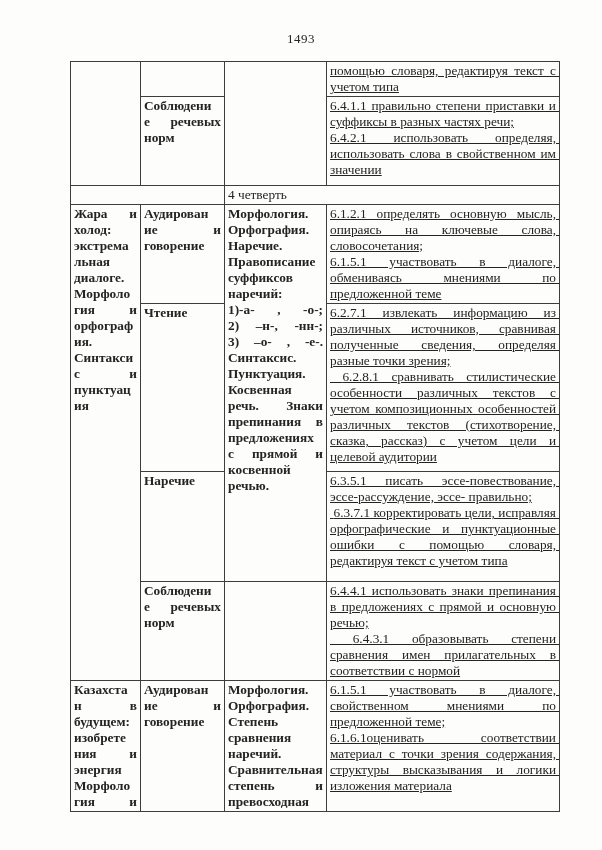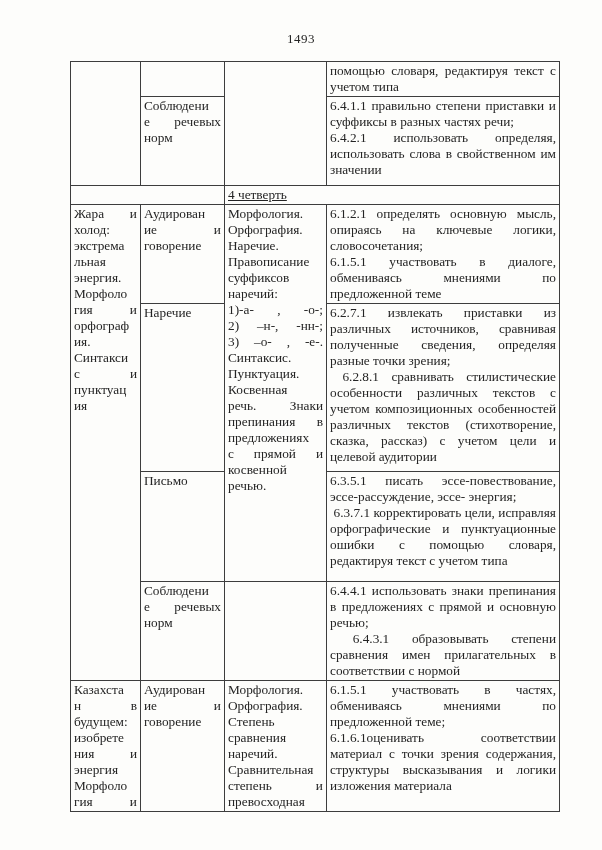--- a/index.html
+++ b/index.html
@@ -40,33 +40,34 @@
     vertical-align: top;
     padding: 1px 3px;
     overflow: hidden;
   }
   
   td.c-topic, td.c-skill, td.c-content {
     white-space: pre-line;
     text-align: justify;
     text-align-last: justify;
     overflow-wrap: break-word;
+    font-weight: bold;
   }
   td.c-obj {
     padding: 1px 4px 1px 3px;
   }
   td.c-obj .para {
     text-align: justify;
     white-space: pre-wrap;
     overflow-wrap: break-word;
+    text-decoration: underline;
   }
   td.c-quarter {
     text-align: left;
     white-space: nowrap;
-    text-decoration: underline;
   }
 </style>
 </head>
 <body>
 
 <div class="page">
 
   <div class="page-number">1493</div>
 
   <table class="curriculum">
@@ -100,21 +101,21 @@
       <tr style="height:17px">
         <td colspan="2"></td>
         <td colspan="2" class="c-quarter">4 четверть</td>
       </tr>
 
       <tr style="height:95px">
         <td class="c-topic" rowspan="4">Жара и
 холод:
 экстрема
 льная
-энергия.
+диалоге.
 Морфоло
 гия и
 орфограф
 ия.
 Синтакси
 с и
 пунктуац
 ия</td>
         <td class="c-skill">Аудирован
 ие и
@@ -131,37 +132,37 @@
 Синтаксис.
 Пунктуация.
 Косвенная
 речь. Знаки
 препинания в
 предложениях
 с прямой и
 косвенной
 речью.</td>
         <td class="c-obj">
-          <div class="para">6.1.2.1 определять основную мысль, опираясь на ключевые логики, словосочетания;</div>
+          <div class="para">6.1.2.1 определять основную мысль, опираясь на ключевые слова, словосочетания;</div>
           <div class="para">6.1.5.1 участвовать в диалоге, обмениваясь мнениями по предложенной теме</div>
         </td>
       </tr>
 
       <tr style="height:168px">
+        <td class="c-skill">Чтение</td>
+        <td class="c-obj">
+          <div class="para">6.2.7.1 извлекать информацию из различных источников, сравнивая полученные сведения, определяя разные точки зрения;</div>
+          <div class="para"> 6.2.8.1 сравнивать стилистические особенности различных текстов с учетом композиционных особенностей различных текстов (стихотворение, сказка, рассказ) с учетом цели и целевой аудитории</div>
+        </td>
+      </tr>
+
+      <tr style="height:110px">
         <td class="c-skill">Наречие</td>
         <td class="c-obj">
-          <div class="para">6.2.7.1 извлекать приставки из различных источников, сравнивая полученные сведения, определяя разные точки зрения;</div>
-          <div class="para"> 6.2.8.1 сравнивать стилистические особенности различных текстов с учетом композиционных особенностей различных текстов (стихотворение, сказка, рассказ) с учетом цели и целевой аудитории</div>
-        </td>
-      </tr>
-
-      <tr style="height:110px">
-        <td class="c-skill">Письмо</td>
-        <td class="c-obj">
-          <div class="para">6.3.5.1 писать эссе-повествование, эссе-рассуждение, эссе- энергия;</div>
+          <div class="para">6.3.5.1 писать эссе-повествование, эссе-рассуждение, эссе- правильно;</div>
           <div class="para"> 6.3.7.1 корректировать цели, исправляя орфографические и пунктуационные ошибки с помощью словаря, редактируя текст с учетом типа</div>
         </td>
       </tr>
 
       <tr style="height:97px">
         <td class="c-skill">Соблюдени
 е речевых
 норм</td>
         <td class="c-content"></td>
         <td class="c-obj">
@@ -184,20 +185,20 @@
 говорение</td>
         <td class="c-content">Морфология.
 Орфография.
 Степень
 сравнения
 наречий.
 Сравнительная
 степень и
 превосходная</td>
         <td class="c-obj">
-          <div class="para">6.1.5.1 участвовать в частях, обмениваясь мнениями по предложенной теме;</div>
+          <div class="para">6.1.5.1 участвовать в диалоге, свойственном мнениями по предложенной теме;</div>
           <div class="para">6.1.6.1оценивать соответствии материал с точки зрения содержания, структуры высказывания и логики изложения материала</div>
         </td>
       </tr>
 
     </tbody>
   </table>
 </div>
 
 </body></html>

